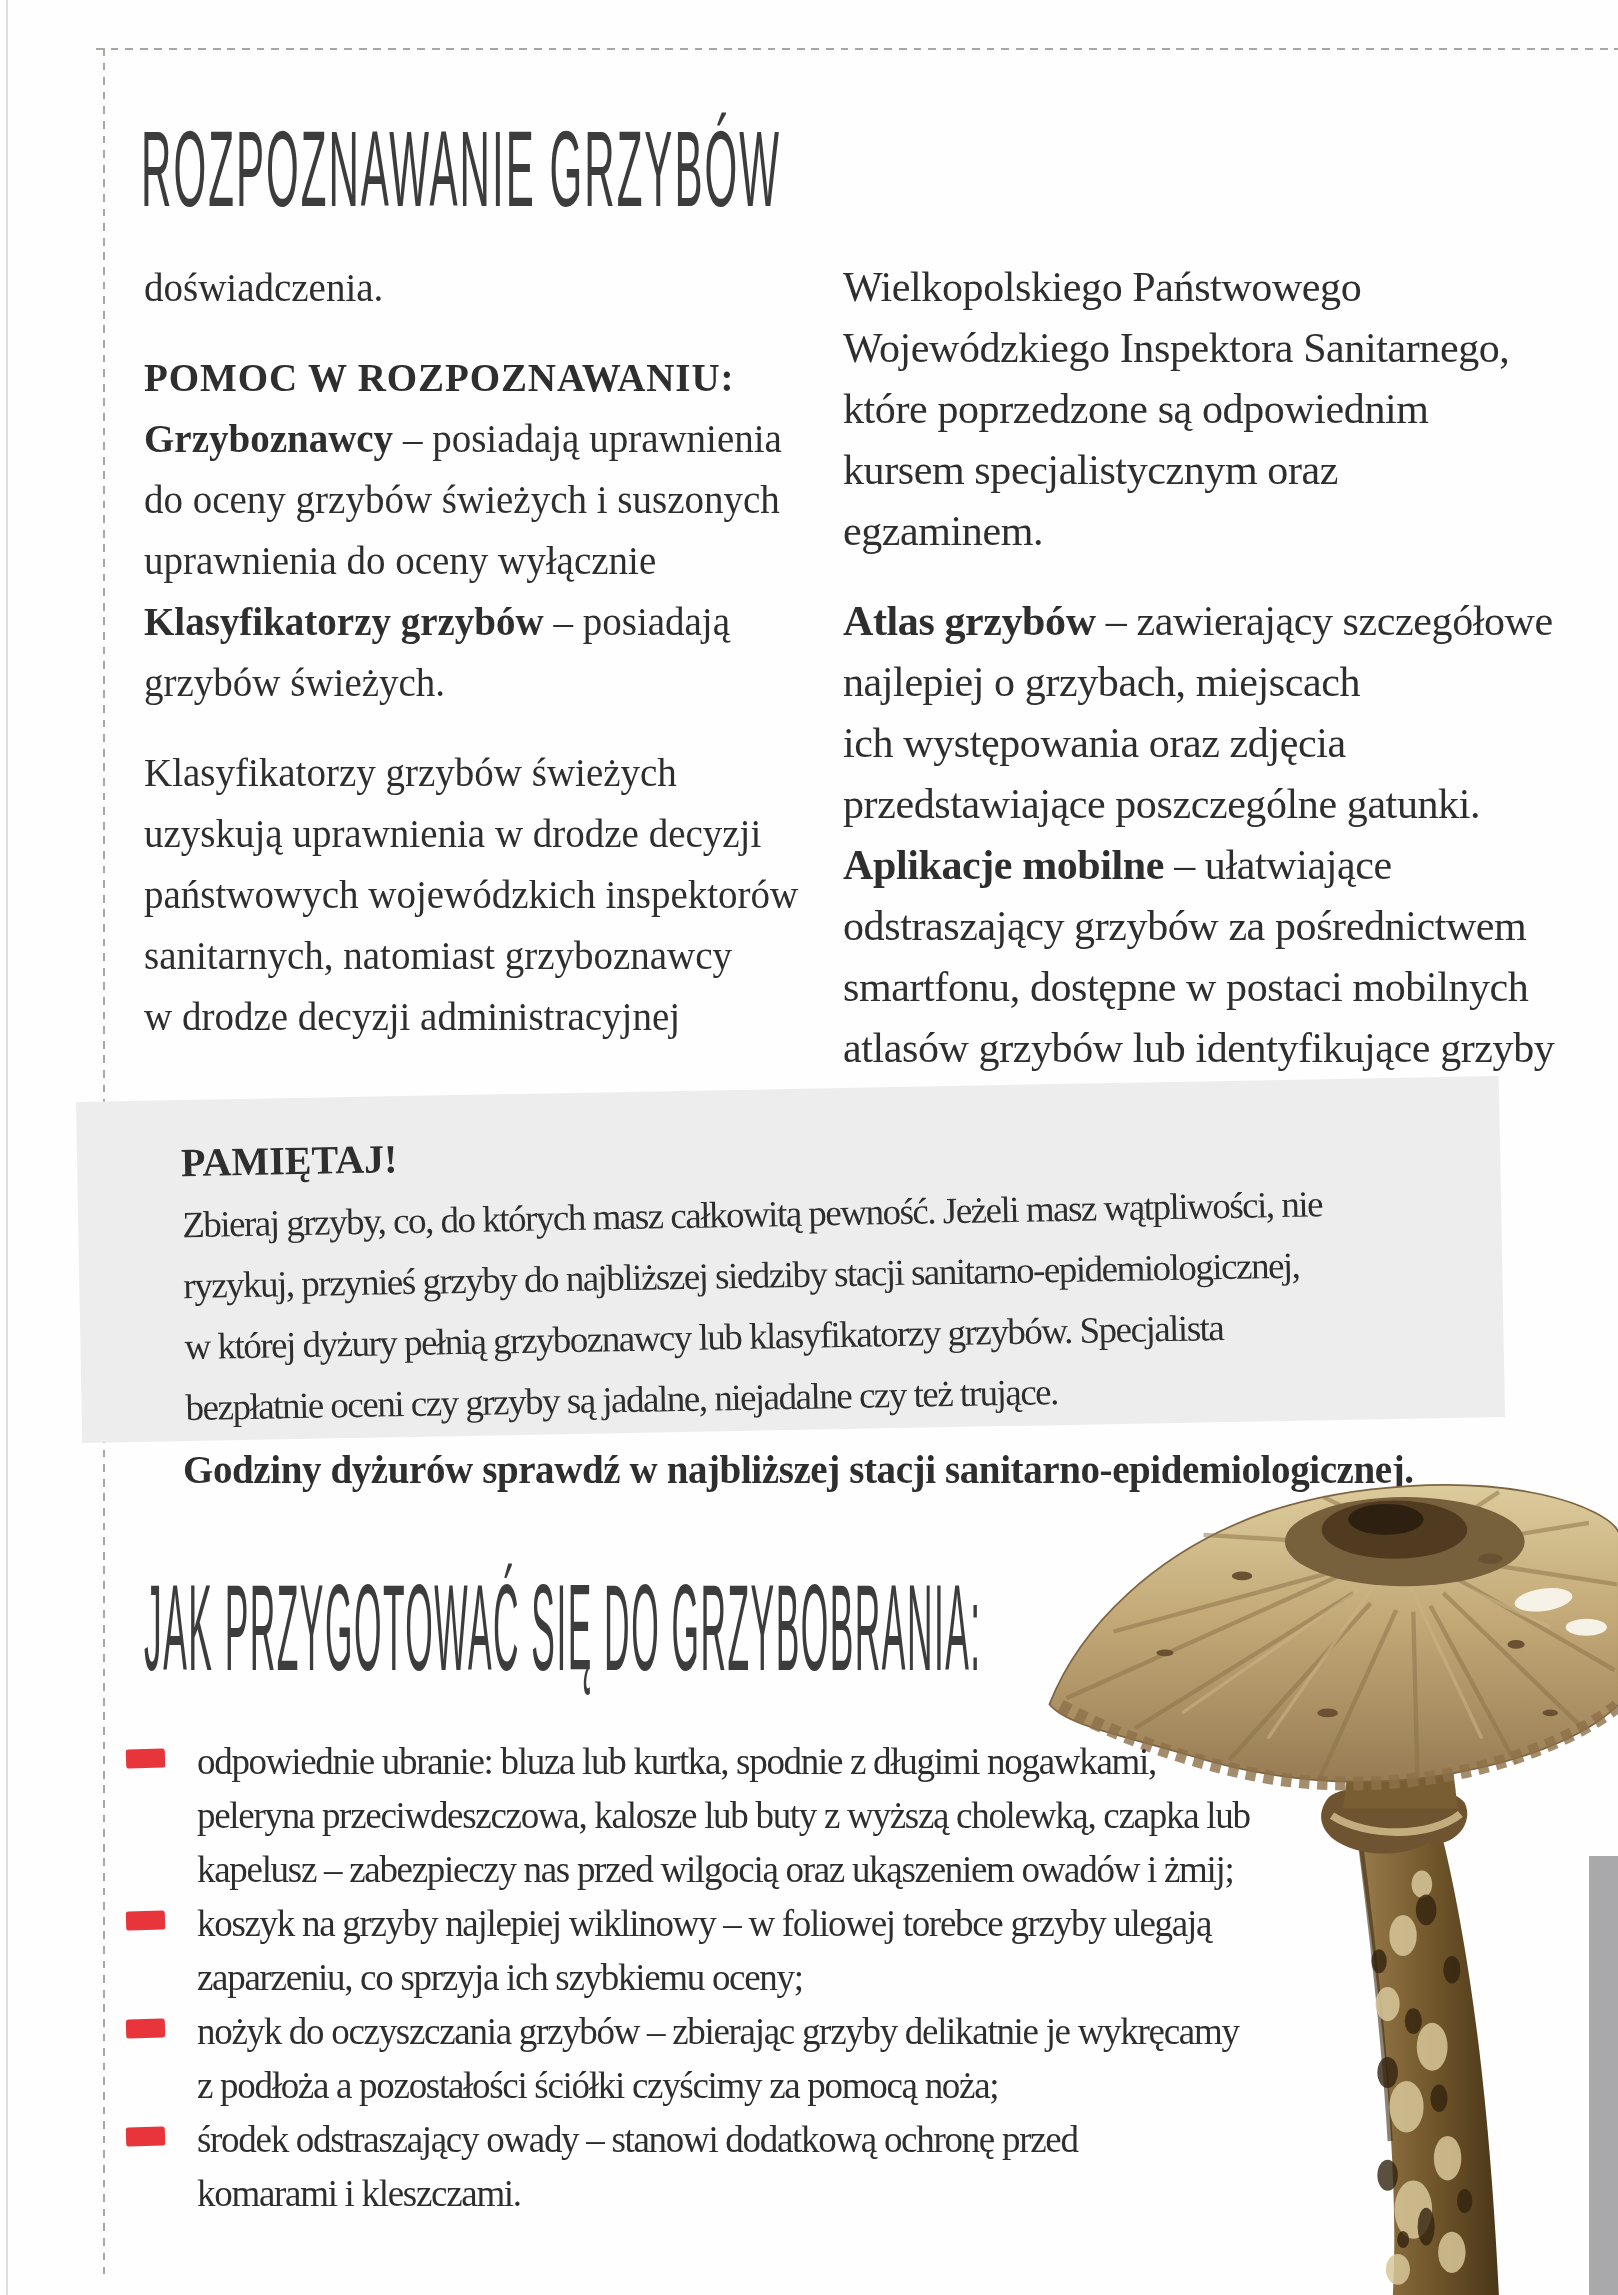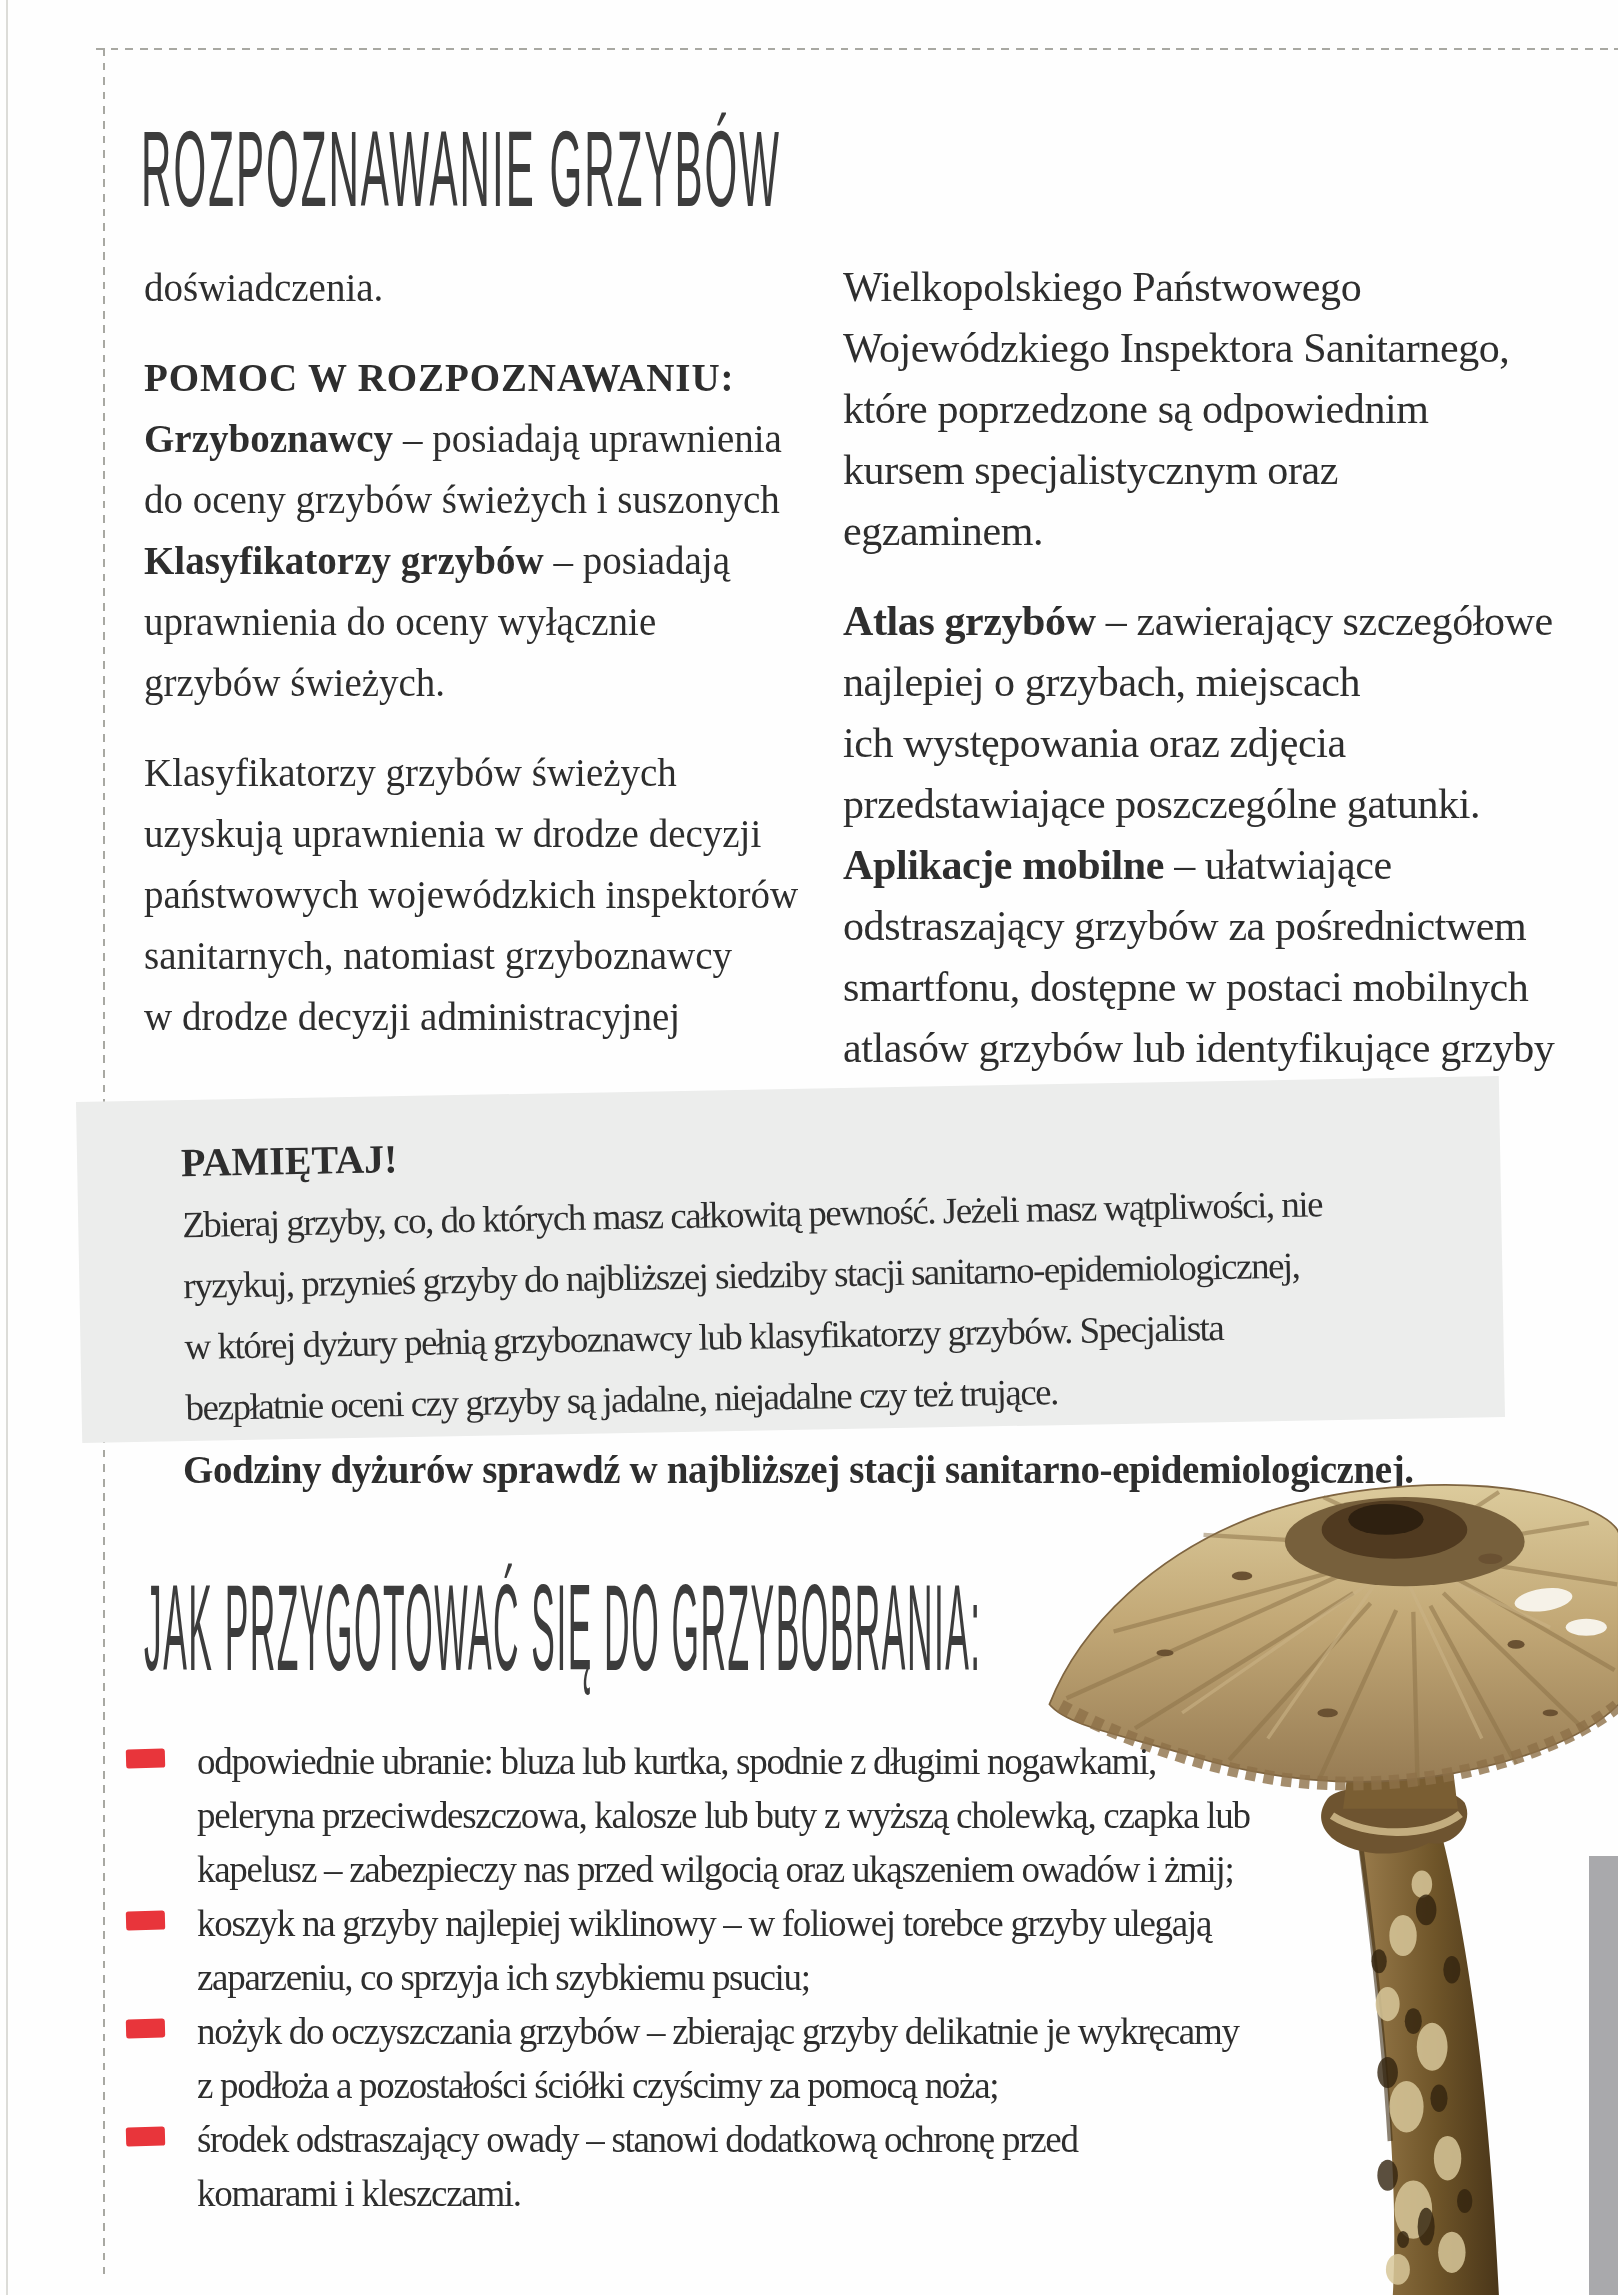--- a/index.html
+++ b/index.html
@@ -64,22 +64,22 @@
 
   <div id="leftcol" class="abs col">
     <div>
         <div class="ln">doświadczenia.</div>
       </div>
     <div class="gap"></div>
     <div class="b hh ln">POMOC W ROZPOZNAWANIU:</div>
     <div>
         <div class="ln"><span class="b">Grzyboznawcy</span> – posiadają uprawnienia</div>
         <div class="ln">do oceny grzybów świeżych i suszonych</div>
+        <div class="ln">uprawnienia do oceny wyłącznie</div>
         <div class="ln"><span class="b">Klasyfikatorzy grzybów</span> – posiadają</div>
-        <div class="ln">uprawnienia do oceny wyłącznie</div>
         <div class="ln">grzybów świeżych.</div>
       </div>
     <div class="gap"></div>
     <div>
         <div class="ln">Klasyfikatorzy grzybów świeżych</div>
         <div class="ln">uzyskują uprawnienia w drodze decyzji</div>
         <div class="ln">państwowych wojewódzkich inspektorów</div>
         <div class="ln">sanitarnych, natomiast grzyboznawcy</div>
         <div class="ln">w drodze decyzji administracyjnej</div>
       </div>
@@ -204,21 +204,21 @@
         <div>
           <div class="ln">odpowiednie ubranie: bluza lub kurtka, spodnie z długimi nogawkami,</div>
           <div class="ln">peleryna przeciwdeszczowa, kalosze lub buty z wyższą cholewką, czapka lub</div>
           <div class="ln">kapelusz – zabezpieczy nas przed wilgocią oraz ukąszeniem owadów i żmij;</div>
         </div>
       </div>
       <div class="list-item">
         <span class="dash"></span>
         <div>
           <div class="ln">koszyk na grzyby najlepiej wiklinowy – w foliowej torebce grzyby ulegają</div>
-          <div class="ln">zaparzeniu, co sprzyja ich szybkiemu psuciu;</div>
+          <div class="ln">zaparzeniu, co sprzyja ich szybkiemu oceny;</div>
         </div>
       </div>
       <div class="list-item">
         <span class="dash"></span>
         <div>
           <div class="ln">nożyk do oczyszczania grzybów – zbierając grzyby delikatnie je wykręcamy</div>
           <div class="ln">z podłoża a pozostałości ściółki czyścimy za pomocą noża;</div>
         </div>
       </div>
       <div class="list-item">

